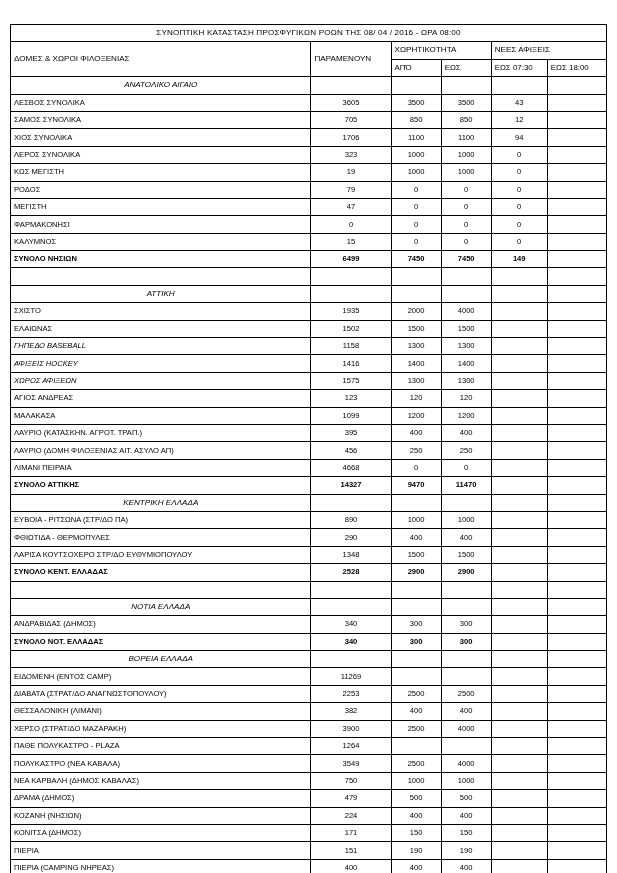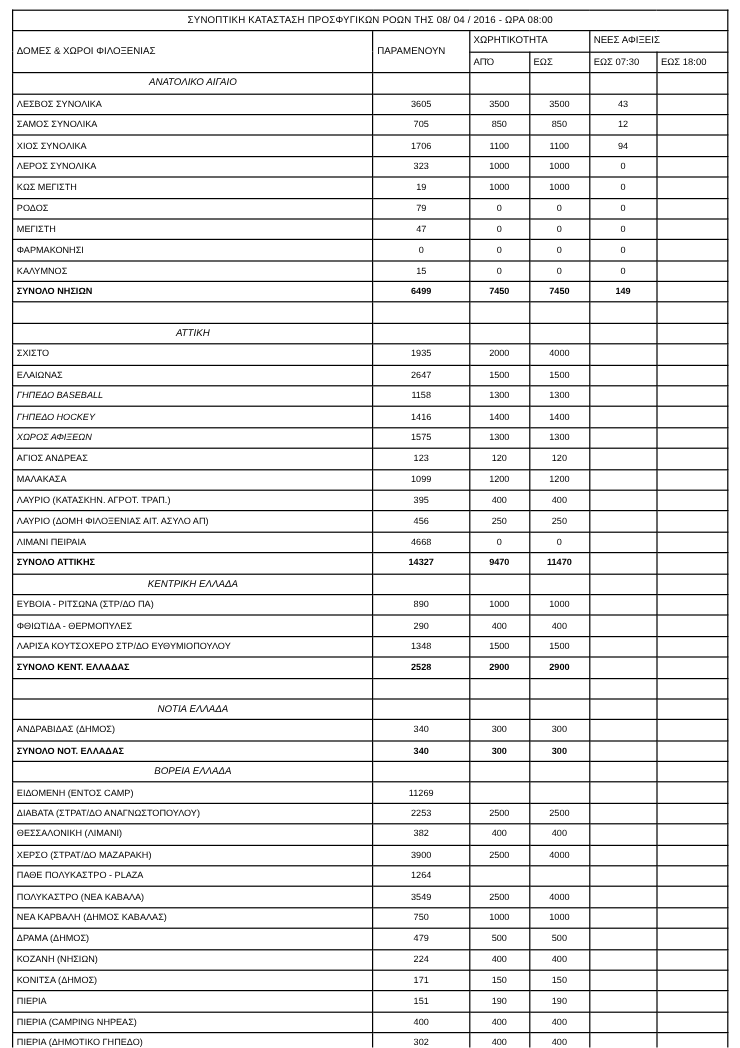--- a/index.html
+++ b/index.html
@@ -14,21 +14,21 @@
     overflow: hidden;
     font-family: "Liberation Sans", "DejaVu Sans", sans-serif;
     color: #000000;
     -webkit-font-smoothing: antialiased;
   }
 
   .page {
     box-sizing: border-box;
     width: 616px;
     height: 873px;
-    padding: 8px 10px 0 10px;
+    padding: 24px 10px 0 10px;
   }
 
   table.report {
     width: 597px;
     border-collapse: collapse;
     table-layout: fixed;
     font-size: 7.6px;
   }
 
   table.report td, table.report th {
@@ -232,36 +232,36 @@
         <tr>
           <td class="lbl">ΣΧΙΣΤΟ</td>
           <td class="num">1935</td>
           <td class="num">2000</td>
           <td class="num">4000</td>
           <td class="num"></td>
           <td class="num"></td>
         </tr>
         <tr>
           <td class="lbl">ΕΛΑΙΩΝΑΣ</td>
-          <td class="num">2647</td>
+          <td class="num">1502</td>
           <td class="num">1500</td>
           <td class="num">1500</td>
           <td class="num"></td>
           <td class="num"></td>
         </tr>
         <tr class="italic">
           <td class="lbl">ΓΗΠΕΔΟ BASEBALL</td>
           <td class="num">1158</td>
           <td class="num">1300</td>
           <td class="num">1300</td>
           <td class="num"></td>
           <td class="num"></td>
         </tr>
         <tr class="italic">
-          <td class="lbl">ΓΗΠΕΔΟ HOCKEY</td>
+          <td class="lbl">ΑΦΙΞΕΙΣ HOCKEY</td>
           <td class="num">1416</td>
           <td class="num">1400</td>
           <td class="num">1400</td>
           <td class="num"></td>
           <td class="num"></td>
         </tr>
         <tr class="italic">
           <td class="lbl">ΧΩΡΟΣ ΑΦΙΞΕΩΝ</td>
           <td class="num">1575</td>
           <td class="num">1300</td>

